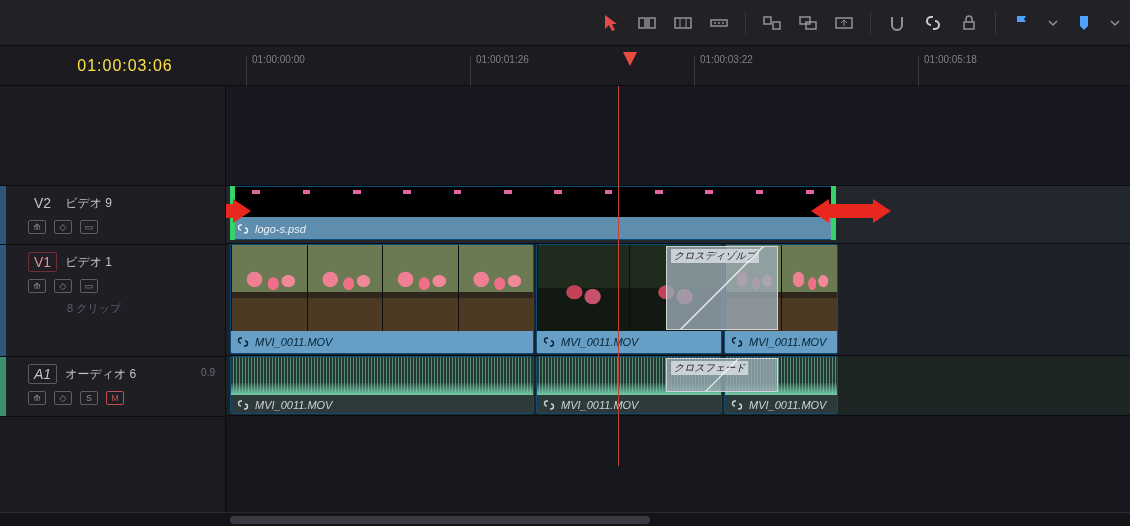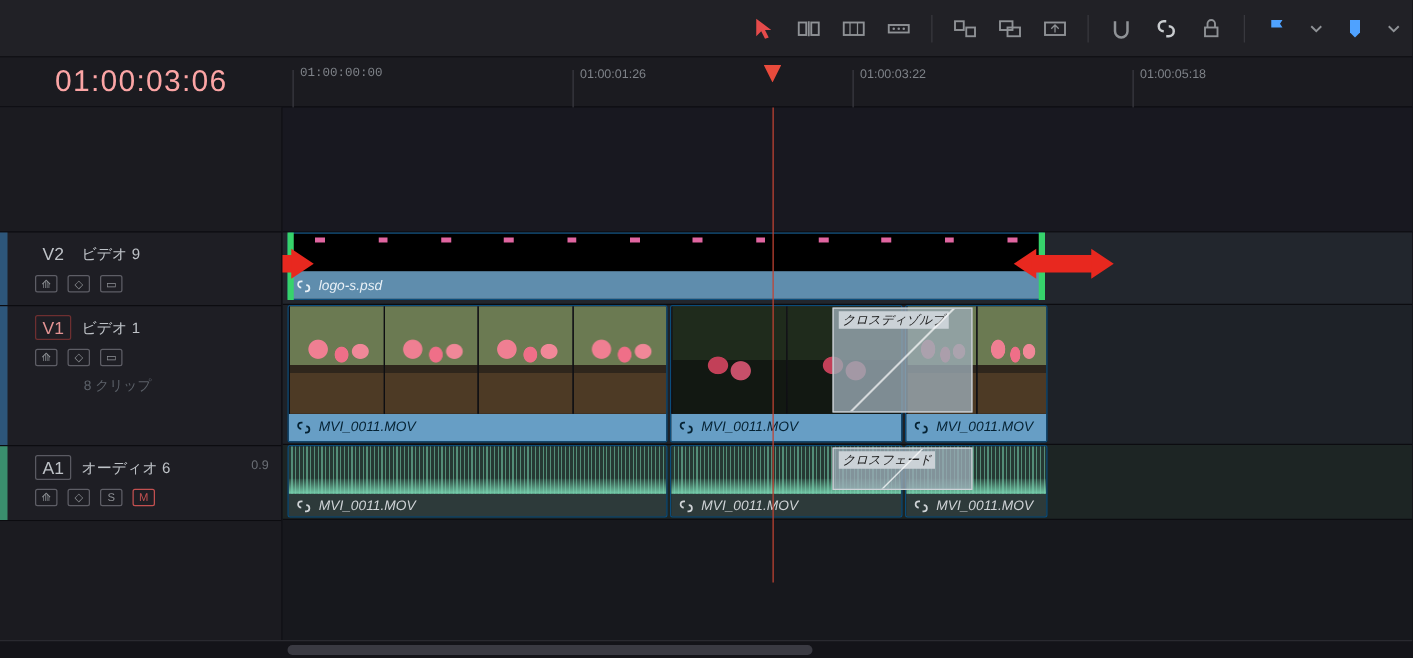--- a/index.html
+++ b/index.html
@@ -29,24 +29,25 @@
 .timecode {
   height: 40px;
   display:flex;
   align-items:center;
   background:#1b1b20;
   border-bottom:1px solid #0c0c10;
 }
 .tc-left {
   width: 226px; 
   text-align:center;
-  font-size:24px;
+  font-size:16px;
   letter-spacing:1px;
-  color:#fca5a5;
+  color:#fde047;
   font-weight:300;
+  margin-left:12px;
 }
 .ruler {
   position:relative;
   flex:1;
   height:100%;
 }
 .tick {
   position:absolute;
   top:8px;
   font-size:10px;
@@ -92,21 +93,21 @@
   position:absolute; left:0; top:0; bottom:0; width:6px;
   background:#2d567a;
 }
 .track-hdr .edge.audio { background:#3a8f6d; }
 .track-hdr .row1 { display:flex; align-items:center; gap:8px; height:22px;}
 .track-hdr .row2 { display:flex; align-items:center; gap:8px; height:22px; margin-top:2px;}
 .tag {
   border:1px solid transparent; padding:1px 5px; font-size:14px; color:#bfc3c8; border-radius:2px;
 }
 .tag.box { border-color:#6e2f30; color:#e39393; }
-.tag.audio { border-color:#5a5a62; }
+.tag.audio { border-color:#5a5a62;font-style:italic; }
 .mini-icon { width:18px; height:14px; border:1px solid #5e5e66; border-radius:2px; display:flex; align-items:center; justify-content:center; font-size:9px; color:#8f9296;}
 .mini-icon.on { border-color:#c25050; color:#c25050;}
 .track-name { color:#bfc3c8; }
 .clip-count { color:#5b6068; font-size:11px; margin-top:4px;margin-left:39px; }
 .db-label { color:#6b6f76; font-size:10px; position:absolute; right:10px; top:10px;}
 .tracks {
   position:relative;
   flex:1;
   overflow:hidden;
 }
@@ -307,21 +308,21 @@
   <span class="tb-icon" style="width:10px">
       <svg viewBox="0 0 10 10">
         <path d="M1 3l4 4 4-4" fill="none" stroke="#8f9296" stroke-width="1.5"></path>
       </svg>
     </span>
 </div>
 
 <div class="timecode">
   <div class="tc-left">01:00:03:06</div>
   <div class="ruler" id="ruler">
-      <div class="tick" style="left: 14px; font-family: Liberation Mono, monospace;">01:00:00:00</div>
+      <div class="tick" style="left: 14px;">01:00:00:00</div>
       <div class="tick" style="left: 238px;">01:00:01:26</div>
       <div class="tick" style="left: 462px;">01:00:03:22</div>
       <div class="tick" style="left: 686px;">01:00:05:18</div>
       <div class="playhead" style="left: 385px;"></div>
     </div>
 </div>
 
 <div class="playhead-line" id="playhead-line" style="left: 618px; height: 380px;"></div>
 
 <div class="tracks-wrap">

